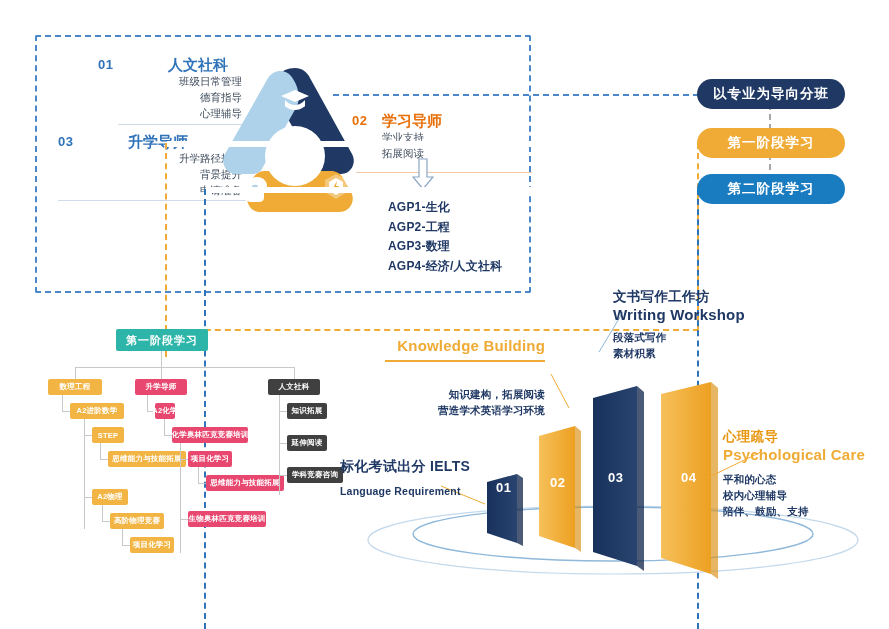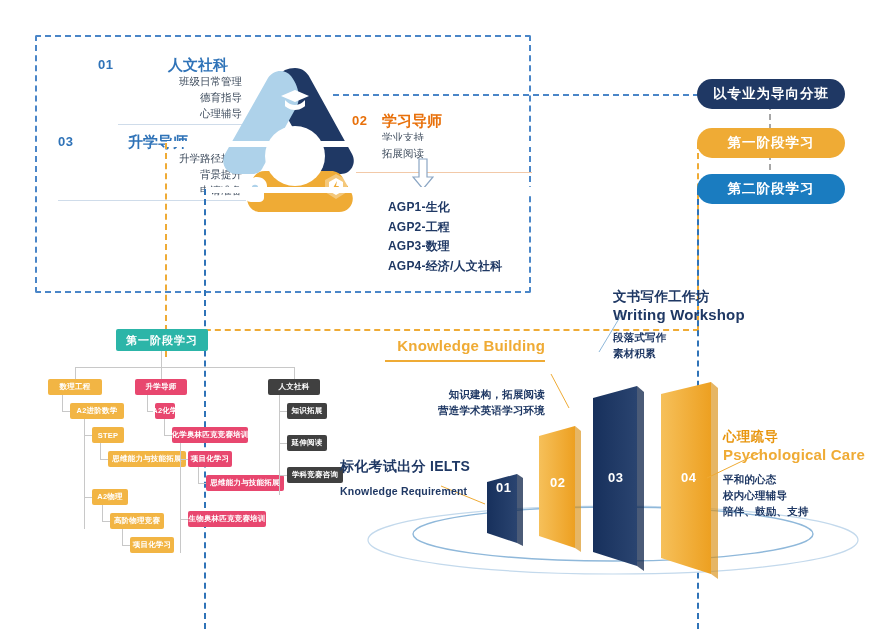--- a/index.html
+++ b/index.html
@@ -285,21 +285,21 @@
   <path d="M352 188 L406 162" stroke="#efab35" stroke-width="1" fill="none"></path>
 </svg>
 
 <div class="abs slab-num" style="left:496px;top:480px;">01</div>
 <div class="abs slab-num" style="left:550px;top:475px;">02</div>
 <div class="abs slab-num" style="left:608px;top:470px;">03</div>
 <div class="abs slab-num" style="left:681px;top:470px;">04</div>
 
 <div class="abs" id="cap1">
   <div class="cap-cn">标化考试出分 IELTS</div>
-  <div class="cap-li">Knowledge Requirement</div>
+  <div class="cap-li">Language Requirement</div>
 </div>
 
 <div class="abs" id="cap2">
   <div class="cap-en org" style="font-size:15px;">Knowledge Building</div>
 </div>
 <div class="abs" id="rule-kb"></div>
 <div class="abs" style="left:385px;top:366px;width:160px;text-align:right;margin-top:20px;">
   <div class="cap-li">知识建构，拓展阅读</div>
   <div class="cap-li">营造学术英语学习环境</div>
 </div>

